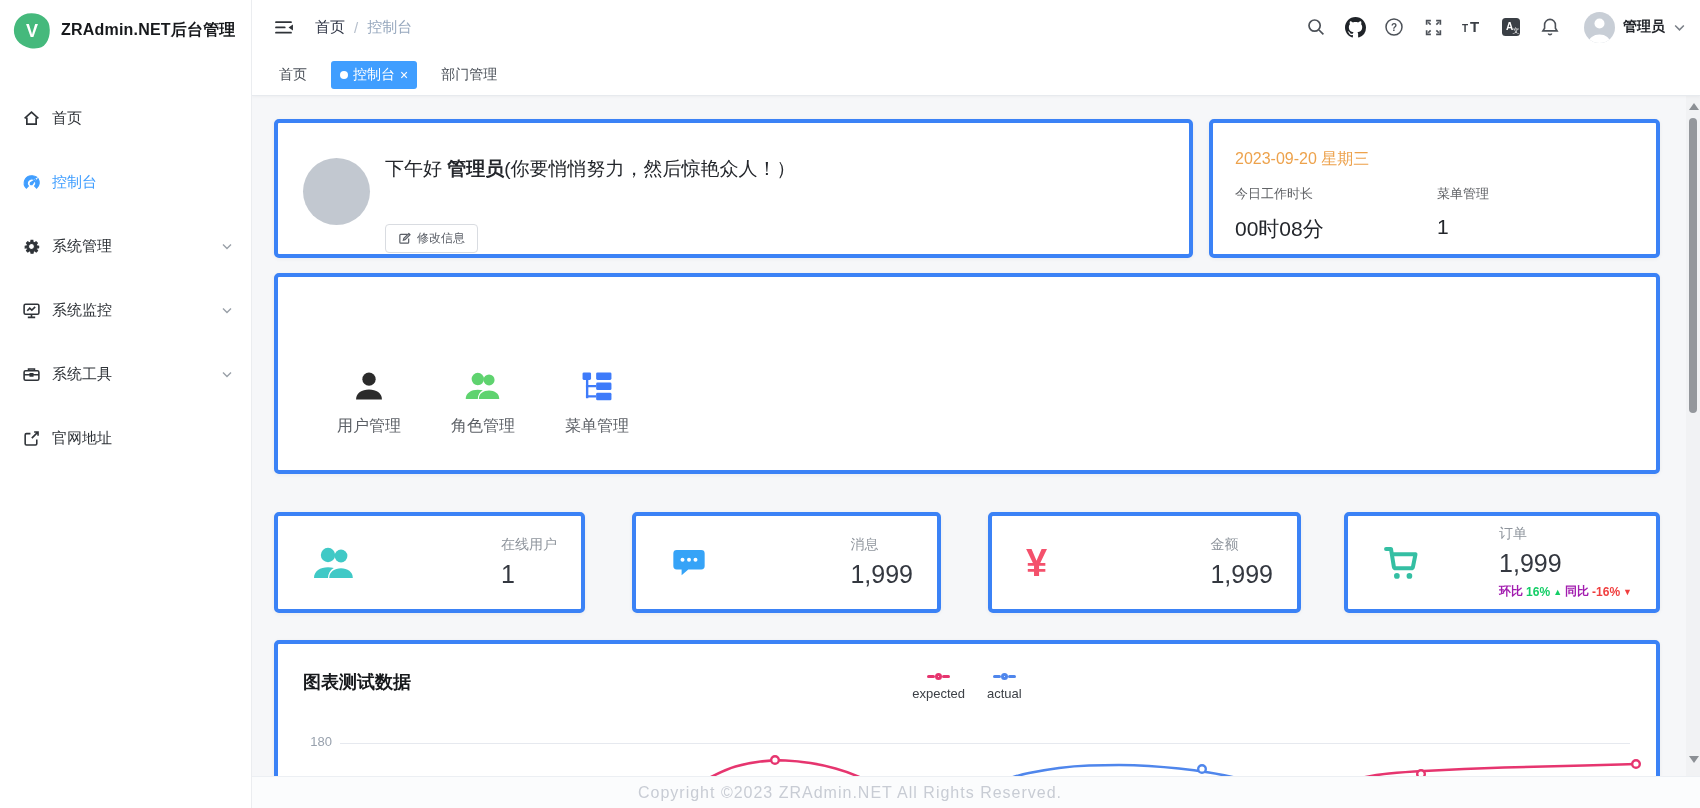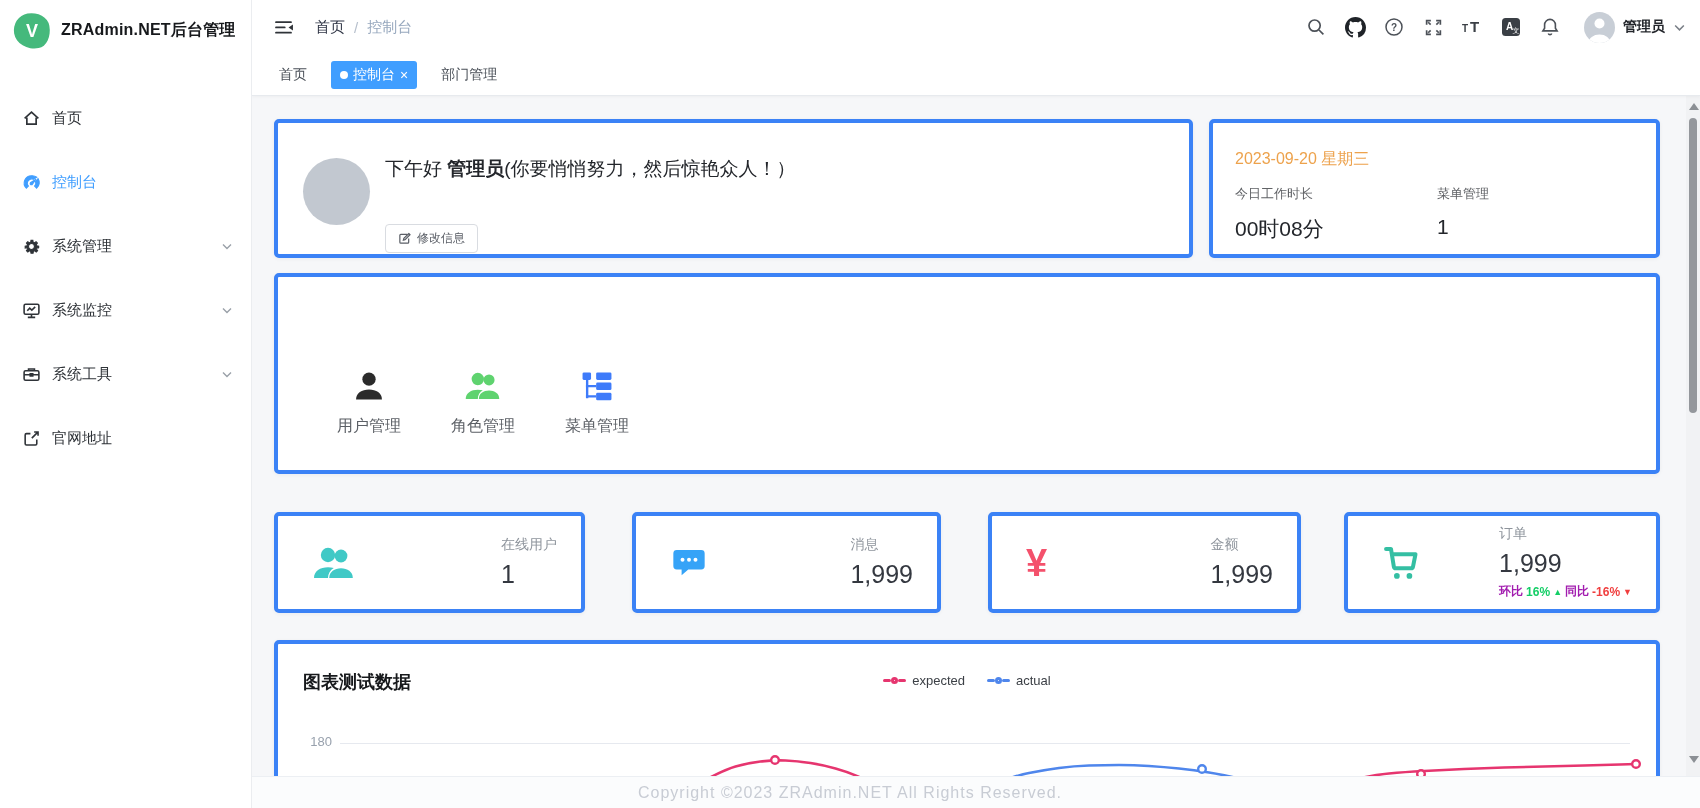--- a/index.html
+++ b/index.html
@@ -72,21 +72,21 @@
   .stat-right { margin-left:auto; display:flex; flex-direction:column; align-items:flex-start; }
   .stat-label { font-size:14px; color:#8e949c; }
   .stat-value { font-size:25px; color:#343840; margin-top:6px; }
   .trend-row { margin-top:5px; font-size:12px; display:flex; align-items:center; gap:3px; white-space:nowrap; }
   .trend-label { color:#a21caf; font-weight:bold; }
   .tri { font-size:9px; }
 
   .chart-card { left:22px; top:544px; width:1386px; height:260px; }
   .chart-title { position:absolute; left:25px; top:26px; font-size:18px; font-weight:bold; color:#17191c; }
   .chart-legend { position:absolute; left:0; right:0; top:29px; display:flex; justify-content:center; gap:22px; }
-  .legend-item { display:flex; align-items:center; gap:6px; cursor:pointer; }
+  .legend-item { display:flex; align-items:center; gap:6px; cursor:pointer;flex-direction:column; }
   .legend-glyph { display:flex; align-items:center; }
   .lg-line { width:8px; height:3px; background:currentColor; border-radius:2px; }
   .lg-ring { width:7px; height:7px; border:3px solid currentColor; border-radius:50%; background:#fff; }
   .legend-label { font-size:13px; color:#3c4046; }
   .y-tick { position:absolute; left:14px; top:90px; width:40px; text-align:right; font-size:13px; color:#98a1ad; }
   .gridline { position:absolute; left:62px; right:26px; top:99px; height:1px; background:#e6e9ef; }
   #chart-svg { position:absolute; left:0; top:0; }
 
   
   .scrollbar { position:absolute; right:0; top:96px; width:14px; height:680px; background:rgba(0,0,0,.02); z-index:40; }

